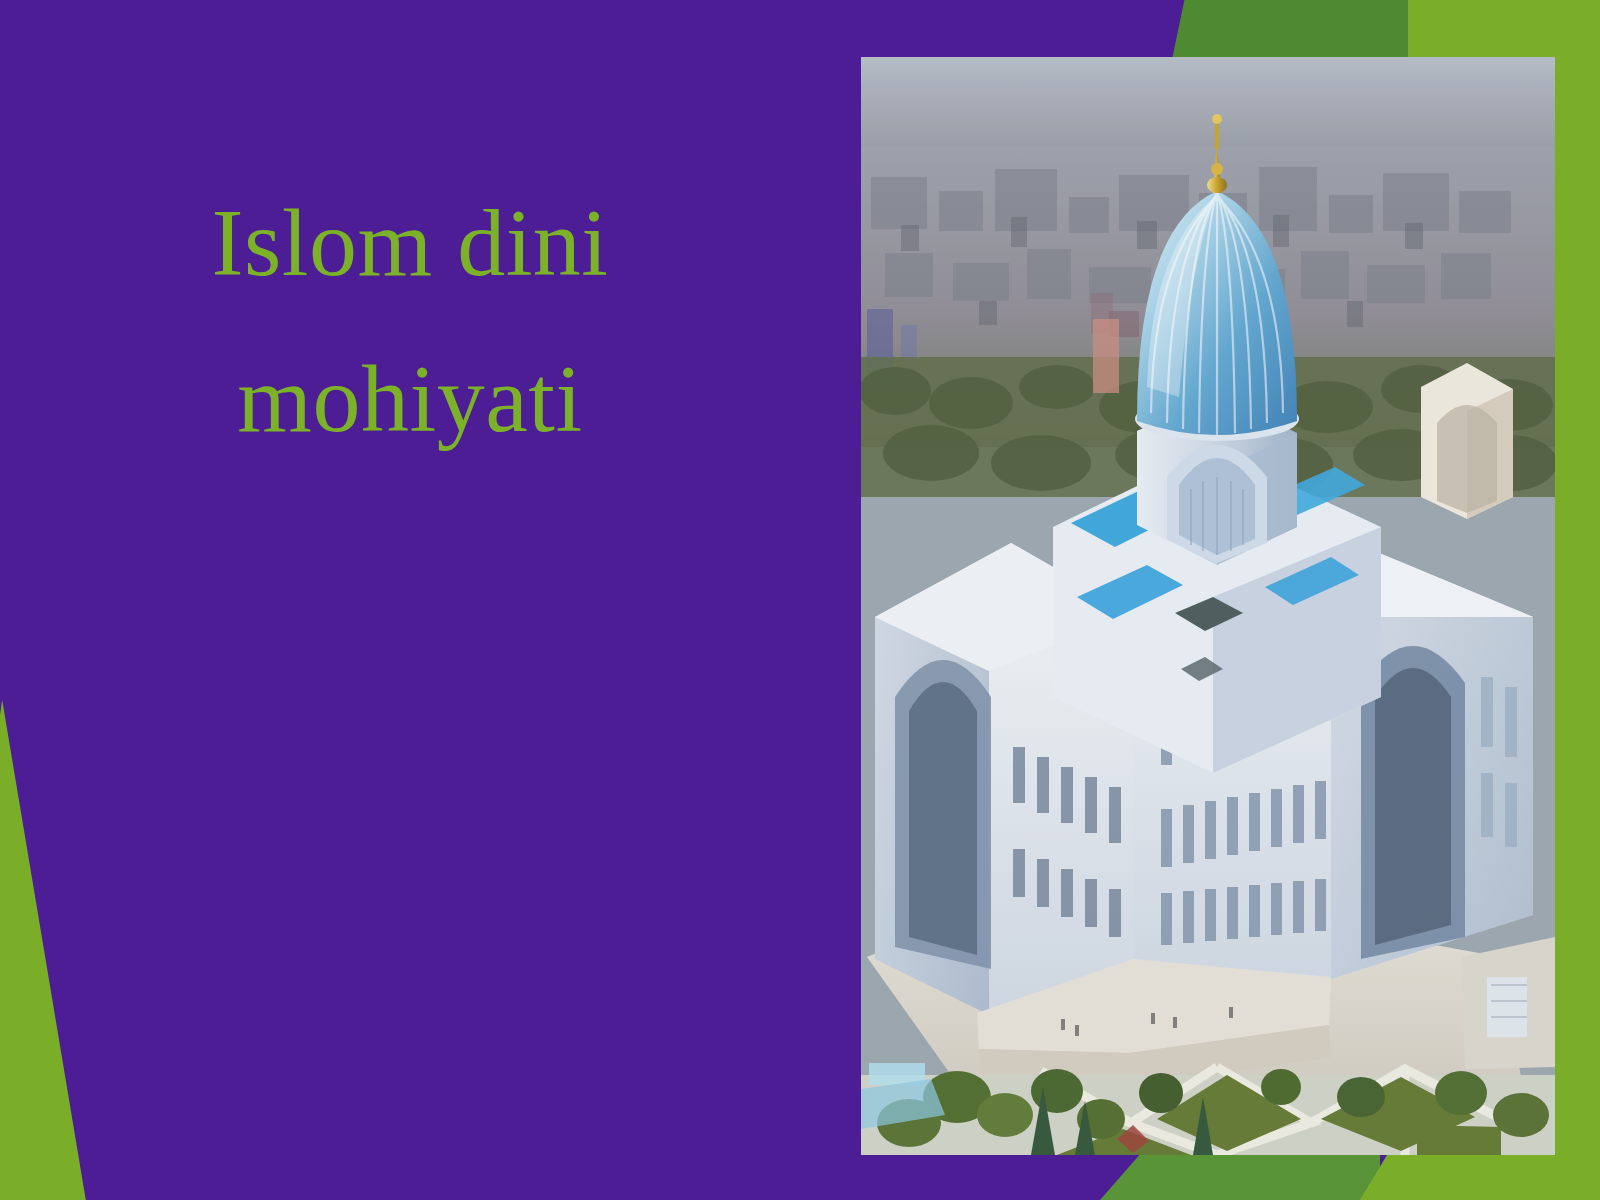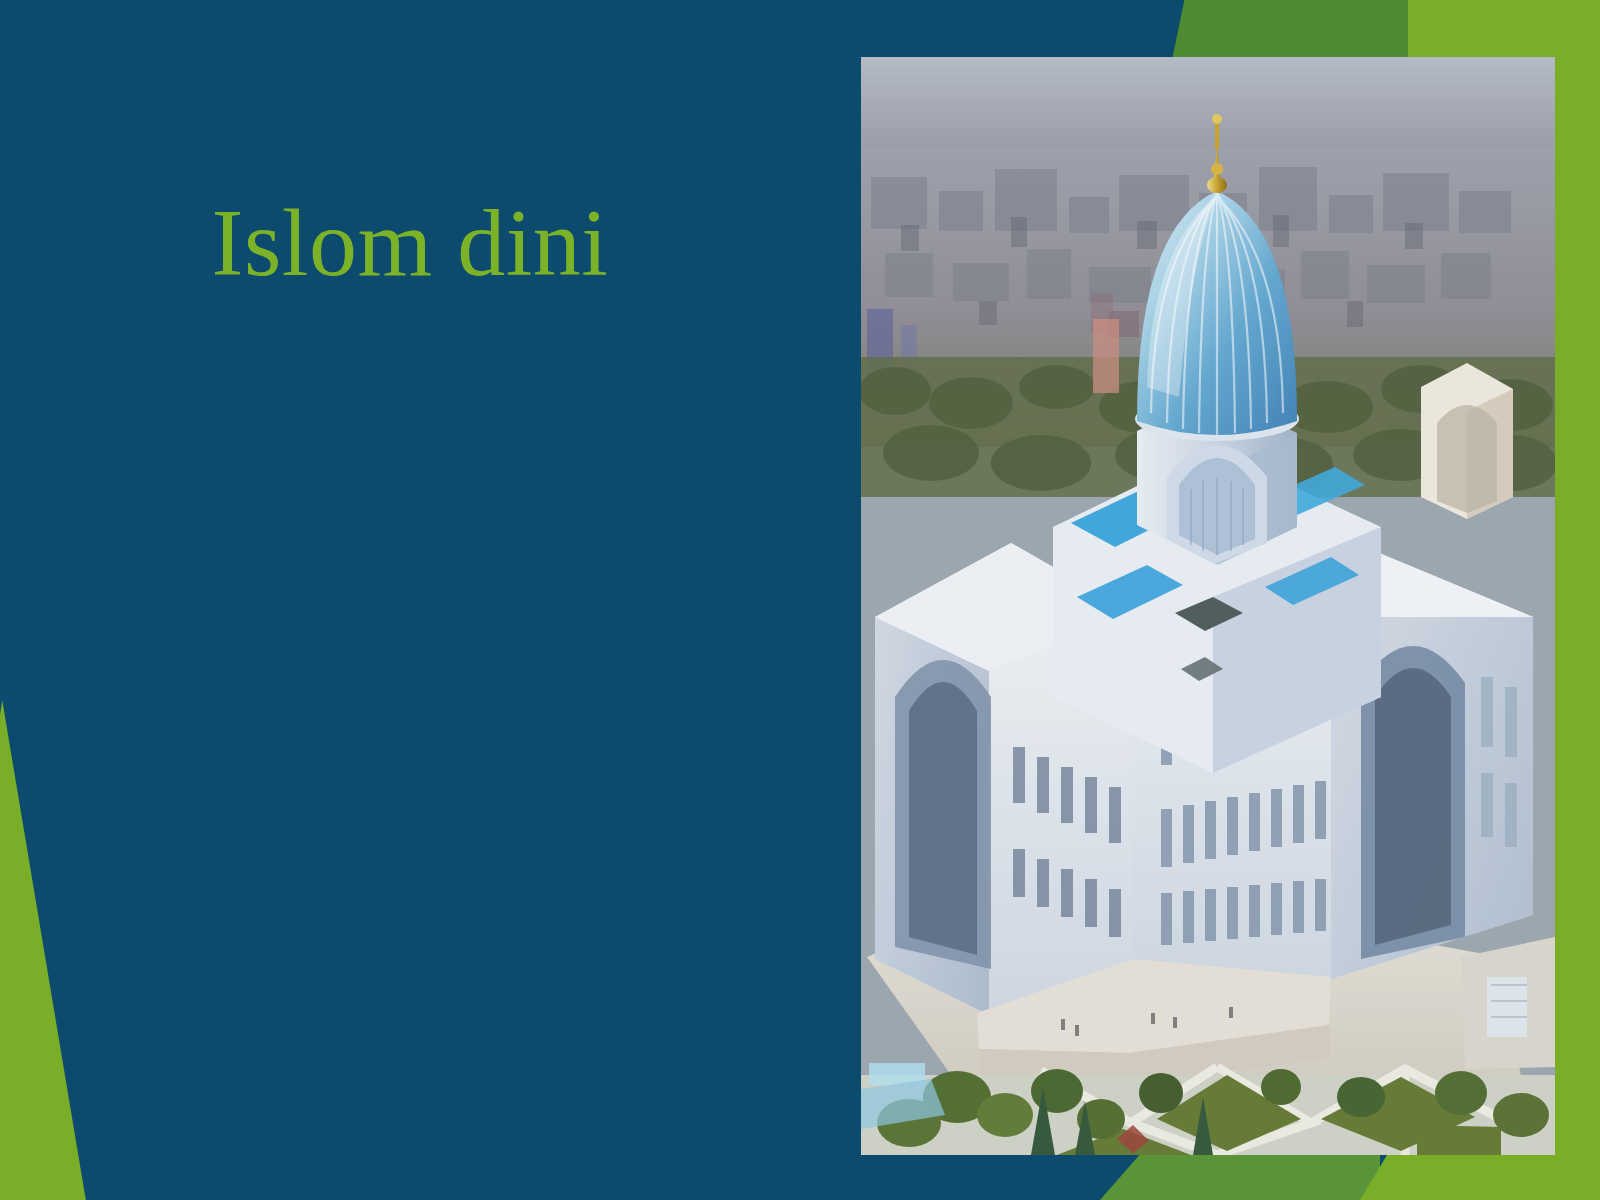--- a/index.html
+++ b/index.html
@@ -6,21 +6,21 @@
   body{
     width:1600px;height:1200px;
     background:#ffffff;
     font-family:"Liberation Serif", serif;
     overflow:hidden;
     position:relative;
   }
   .slide{
     position:absolute;inset:0;
     width:1600px;height:1200px;
-    background:#0c4a6e;
+    background:#4c1d95;
     overflow:hidden;
   }
 
   
   .deco{position:absolute;pointer-events:none;}
 
   
   .band-right{
     top:0;right:0;width:62px;height:1200px;
     background:#7aae28;
@@ -91,20 +91,21 @@
 
   <div class="deco band-right"></div>
   <div class="deco wedge-tr-light"></div>
   <div class="deco wedge-tr-dark"></div>
   <div class="deco wedge-bl"></div>
   <div class="deco wedge-br-dark"></div>
   <div class="deco wedge-br-light"></div>
 
   <div class="title-block">
     <span class="title-line">Islom dini</span>
+    <span class="title-line">mohiyati</span>
   </div>
 
   <div class="photo">
     <svg viewBox="0 0 694 1098" preserveAspectRatio="none">
       <defs>
         <linearGradient id="skyG" x1="0" y1="0" x2="0" y2="1">
           <stop offset="0%" stop-color="#b4bcc6"></stop>
           <stop offset="45%" stop-color="#a3a8b2"></stop>
           <stop offset="100%" stop-color="#8f949c"></stop>
         </linearGradient>

